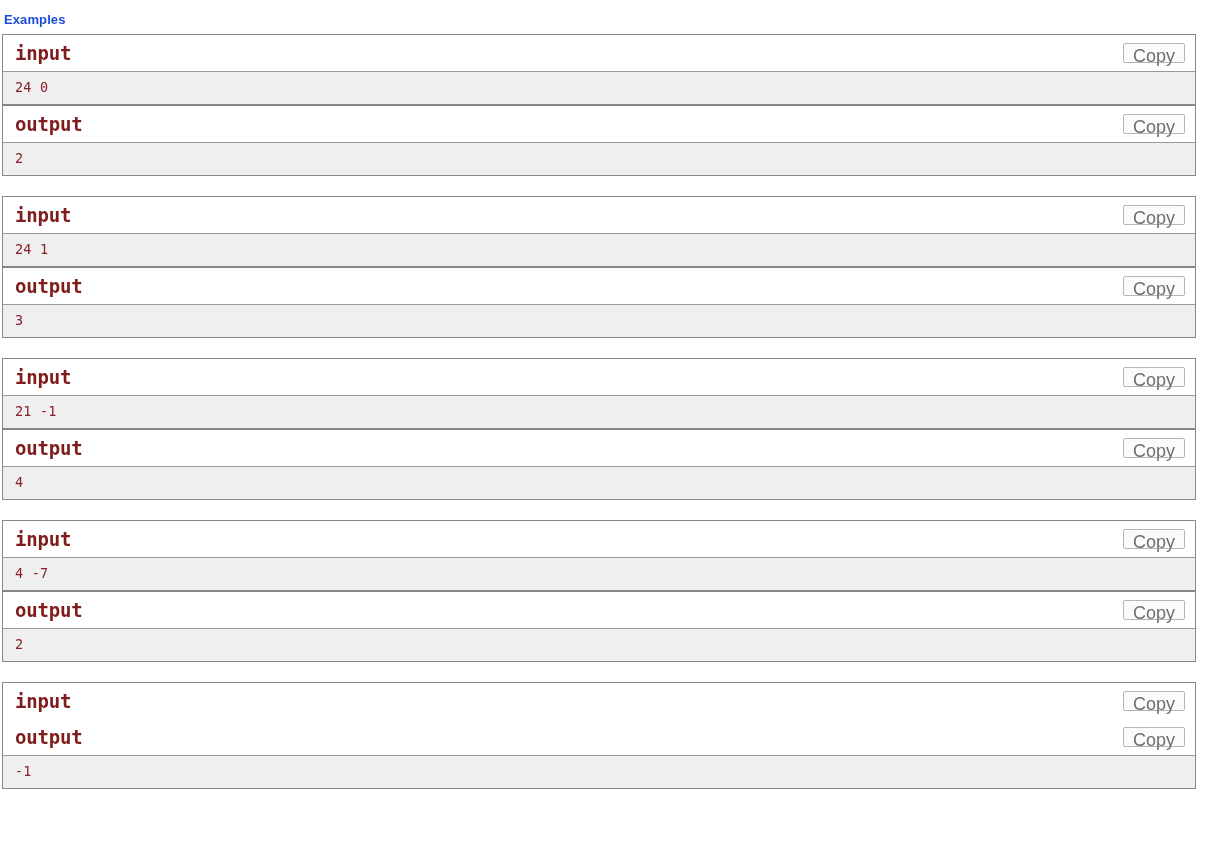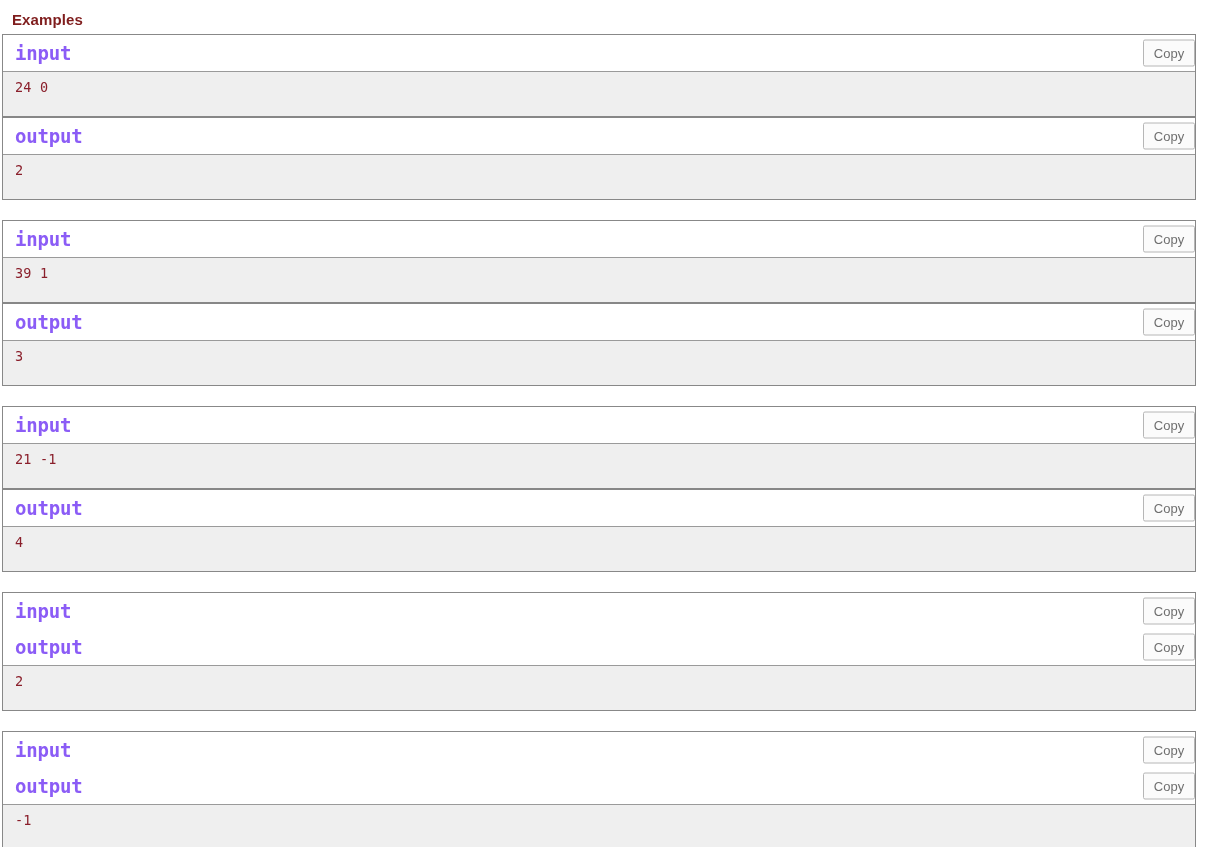--- a/index.html
+++ b/index.html
@@ -19,25 +19,25 @@
   #page {
     position: relative;
     width: 1220px;
     height: 847px;
     box-sizing: border-box;
     padding: 0;
   }
 
   .section-title {
     font-family: "Liberation Sans", sans-serif;
-    font-size: 15px;
+    font-size: 13px;
     font-weight: bold;
     line-height: 18px;
-    color: #7f1d1d;
-    margin: 11px 0 5px 12px;
+    color: #1d4ed8;
+    margin: 11px 0 5px 4px;
     letter-spacing: 0.1px;
   }
 
   .examples-list {
     margin: 0;
     padding: 0;
   }
 
   .sample-test {
     box-sizing: border-box;
@@ -58,50 +58,50 @@
     padding: 0 10px 0 12px;
     display: flex;
     align-items: center;
   }
 
   .io-title .title-text {
     font-family: "DejaVu Sans Mono", "Liberation Mono", monospace;
     font-size: 19px;
     font-weight: bold;
     line-height: 19px;
-    color: #8b5cf6;
+    color: #7f1d1d;
     letter-spacing: -0.2px;
   }
 
   .copy-btn {
     position: absolute;
-    right: 0;
+    right: 10px;
     top: 50%;
     transform: translateY(-50%);
     box-sizing: border-box;
     min-width: 52px;
-    height: 27px;
+    height: 20px;
     padding: 0 9px;
     background: #fbfbfb;
     border: 1px solid #b6b6b6;
     border-radius: 2px;
     font-family: "Liberation Sans", sans-serif;
-    font-size: 13px;
+    font-size: 18px;
     line-height: 25px;
     color: #6f6f6f;
     text-align: center;
     cursor: pointer;
     white-space: nowrap;
   }
 
   .io-data {
     box-sizing: border-box;
     background: #efefef;
     border-top: 1px solid #9a9a9a;
-    padding: 6px 12px 20px 12px;
+    padding: 6px 12px 8px 12px;
     min-height: 30px;
   }
   .io-data pre {
     margin: 0;
     padding: 0;
     font-family: "DejaVu Sans Mono", "Liberation Mono", monospace;
     font-size: 13.5px;
     line-height: 18px;
     color: #8a1f2b;
     white-space: pre;
@@ -140,21 +140,21 @@
         <pre>2</pre>
       </div>
     </div>
 
     <div class="sample-test">
       <div class="io-title">
         <span class="title-text">input</span>
         <button class="copy-btn">Copy</button>
       </div>
       <div class="io-data input-data">
-        <pre>39 1</pre>
+        <pre>24 1</pre>
       </div>
       <div class="io-title">
         <span class="title-text">output</span>
         <button class="copy-btn">Copy</button>
       </div>
       <div class="io-data output-data">
         <pre>3</pre>
       </div>
     </div>
 
@@ -172,20 +172,23 @@
       </div>
       <div class="io-data output-data">
         <pre>4</pre>
       </div>
     </div>
 
     <div class="sample-test">
       <div class="io-title">
         <span class="title-text">input</span>
         <button class="copy-btn">Copy</button>
+      </div>
+      <div class="io-data input-data">
+        <pre>4 -7</pre>
       </div>
       <div class="io-title">
         <span class="title-text">output</span>
         <button class="copy-btn">Copy</button>
       </div>
       <div class="io-data output-data">
         <pre>2</pre>
       </div>
     </div>
 

